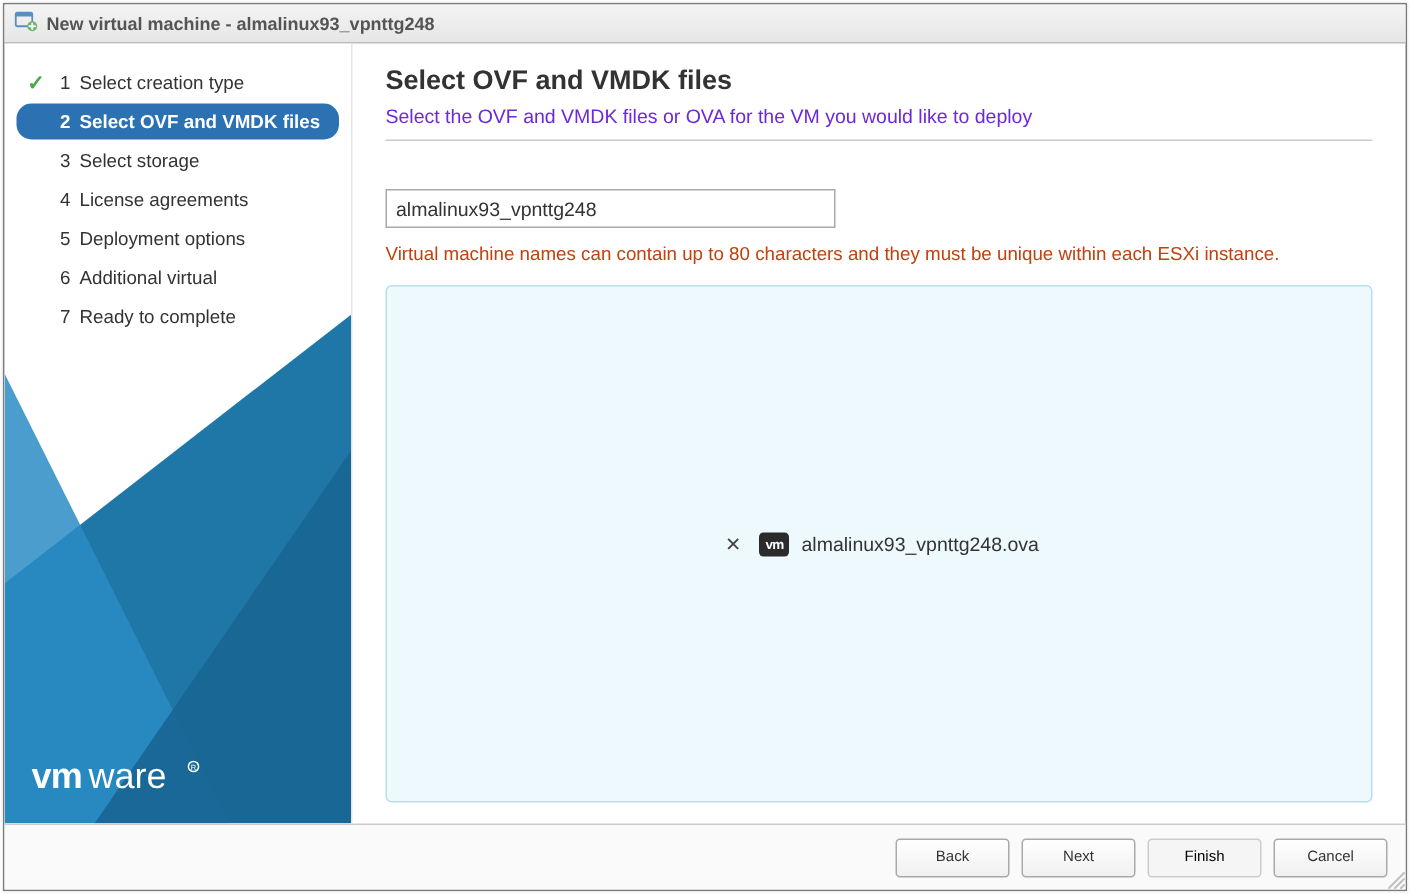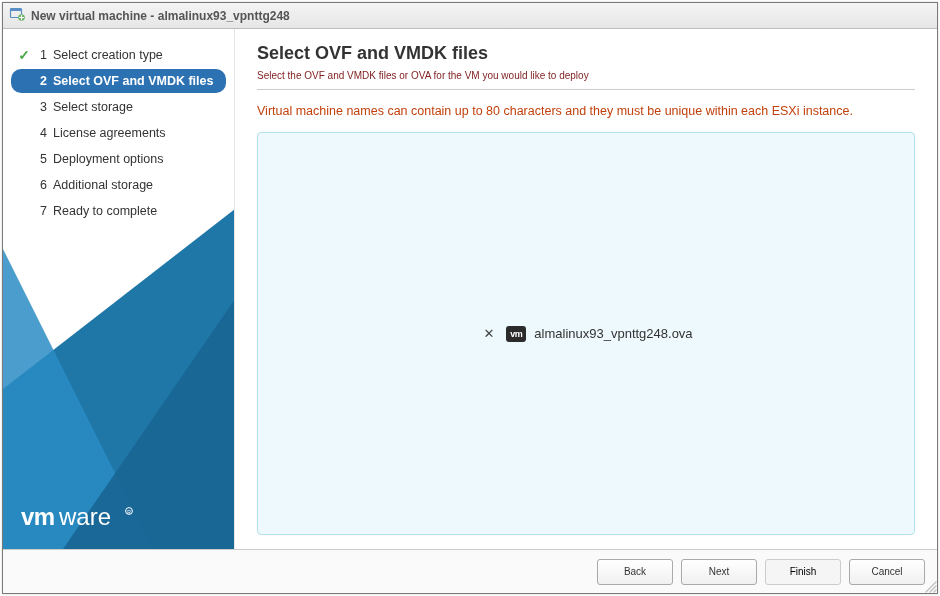--- a/index.html
+++ b/index.html
@@ -100,25 +100,25 @@
     display: flex;
     flex-direction: column;
   }
   .main h1 {
     font-size: 18px;
     font-weight: bold;
     color: #333;
     margin-bottom: 6px;
   }
   .subtitle {
-    font-size: 10px;
-    color: #7f1d1d;
+    font-size: 13px;
+    color: #6d28d9;
     padding-bottom: 8px;
     border-bottom: 1px solid #ccc;
-    margin-bottom: 14px;
+    margin-bottom: 32px;
   }
   .prompt {
     font-size: 12.5px;
     color: #333;
     margin-bottom: 8px;
   }
   .vm-name {
     width: 300px;
     height: 26px;
     border: 1px solid #a9a9a9;
@@ -248,21 +248,21 @@
 
         <div class="nav-item">
           <span class="check">✓</span>
           <span class="num">5</span>
           <span>Deployment options</span>
         </div>
 
         <div class="nav-item">
           <span class="check">✓</span>
           <span class="num">6</span>
-          <span>Additional storage</span>
+          <span>Additional virtual</span>
         </div>
 
         <div class="nav-item">
           <span class="check">✓</span>
           <span class="num">7</span>
           <span>Ready to complete</span>
         </div>
 
       </div>
 
@@ -279,20 +279,21 @@
           <circle cx="108" cy="8" r="3.4" fill="none" stroke="#ffffff" stroke-width="1"></circle>
           <text x="108" y="10.6" font-family="Arial" font-size="5" fill="#ffffff" text-anchor="middle">R</text>
         </svg>
       </div>
     </div>
 
     <div class="main">
       <h1>Select OVF and VMDK files</h1>
       <div class="subtitle">Select the OVF and VMDK files or OVA for the VM you would like to deploy</div>
 
+      <input class="vm-name" type="text" value="almalinux93_vpnttg248" style="">
       <div class="hint">Virtual machine names can contain up to 80 characters and they must be unique within each ESXi instance.</div>
 
       <div class="dropzone">
         <div class="file-chip">
           <span class="remove">✕</span>
           <span class="vm-badge">vm</span>
           <span>almalinux93_vpnttg248.ova</span>
         </div>
       </div>
     </div>

